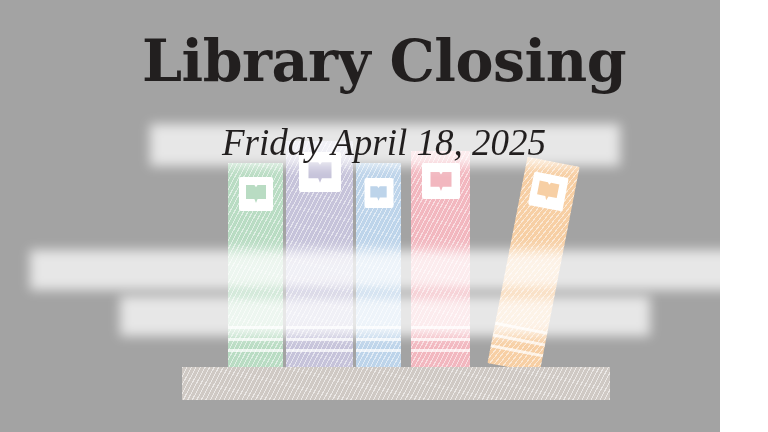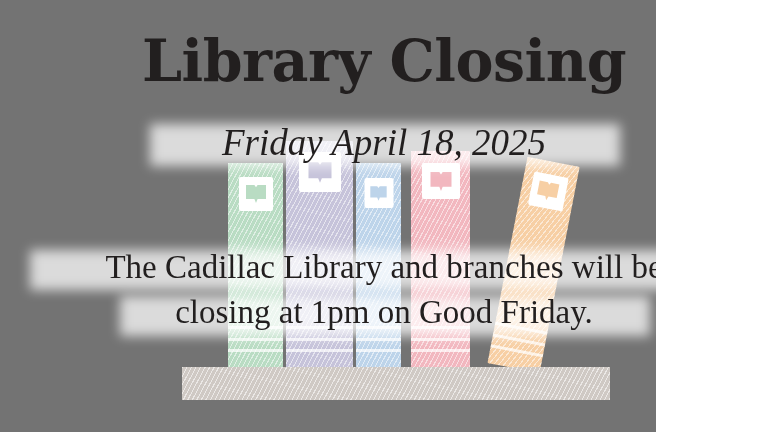--- a/index.html
+++ b/index.html
@@ -7,23 +7,23 @@
     margin: 0;
     padding: 0;
     background: #ffffff;
   }
   body {
     font-family: "Liberation Serif", "DejaVu Serif", serif;
   }
 
   #poster {
     position: relative;
-    width: 656px;
+    width: 720px;
     height: 432px;
-    background: #737373;
+    background: #a3a3a3;
     overflow: hidden;
   }
 
   
   .illustration {
     position: absolute;
     left: 0;
     top: 0;
     width: 768px;
     height: 432px;
@@ -255,19 +255,15 @@
   <div class="text-wash wash-c"></div>
   <div class="text-wash wash-a"></div>
   <div class="text-wash wash-b"></div>
 
   <div class="text-layer">
 
     <div class="title">Library Closing</div>
 
     <div class="subtitle">Friday April 18, 2025</div>
 
-    <div class="body-text">
-      <span class="line">The Cadillac Library and branches will be</span>
-      <span class="line">closing at 1pm on Good Friday.</span>
-    </div>
 
   </div>
 </div>
 
 </body></html>

